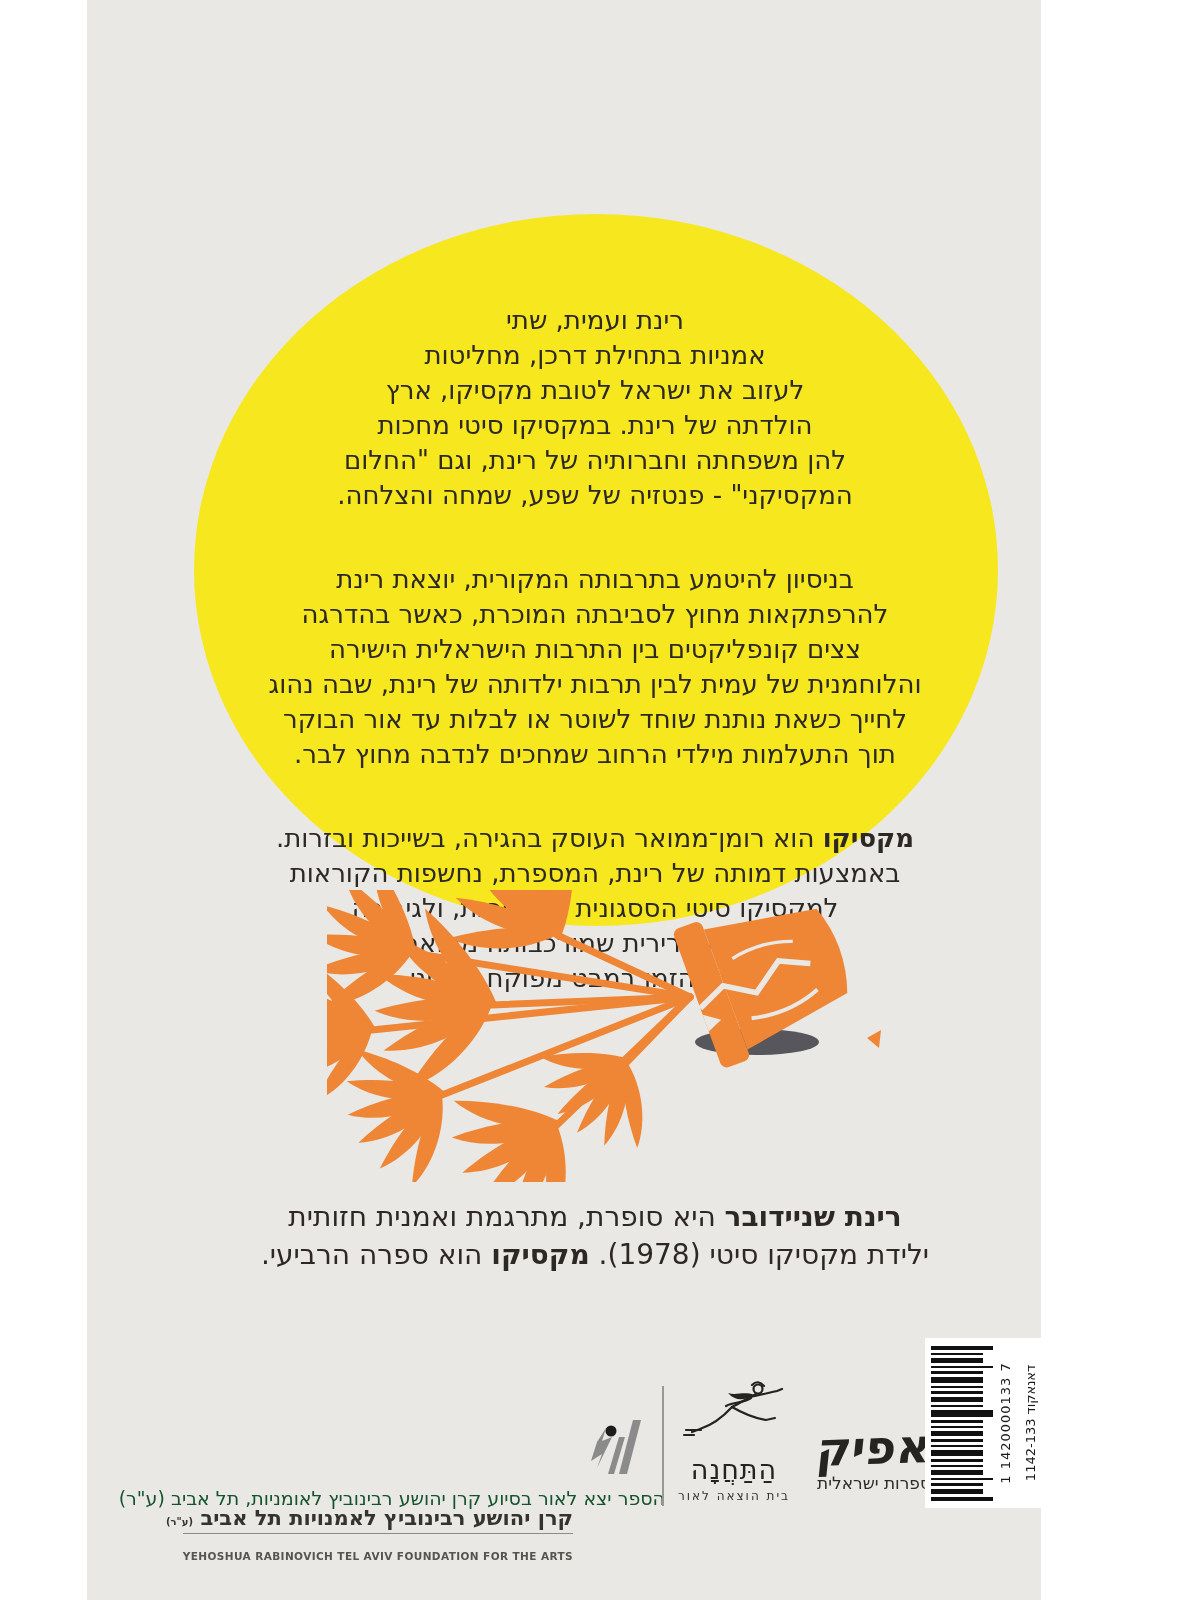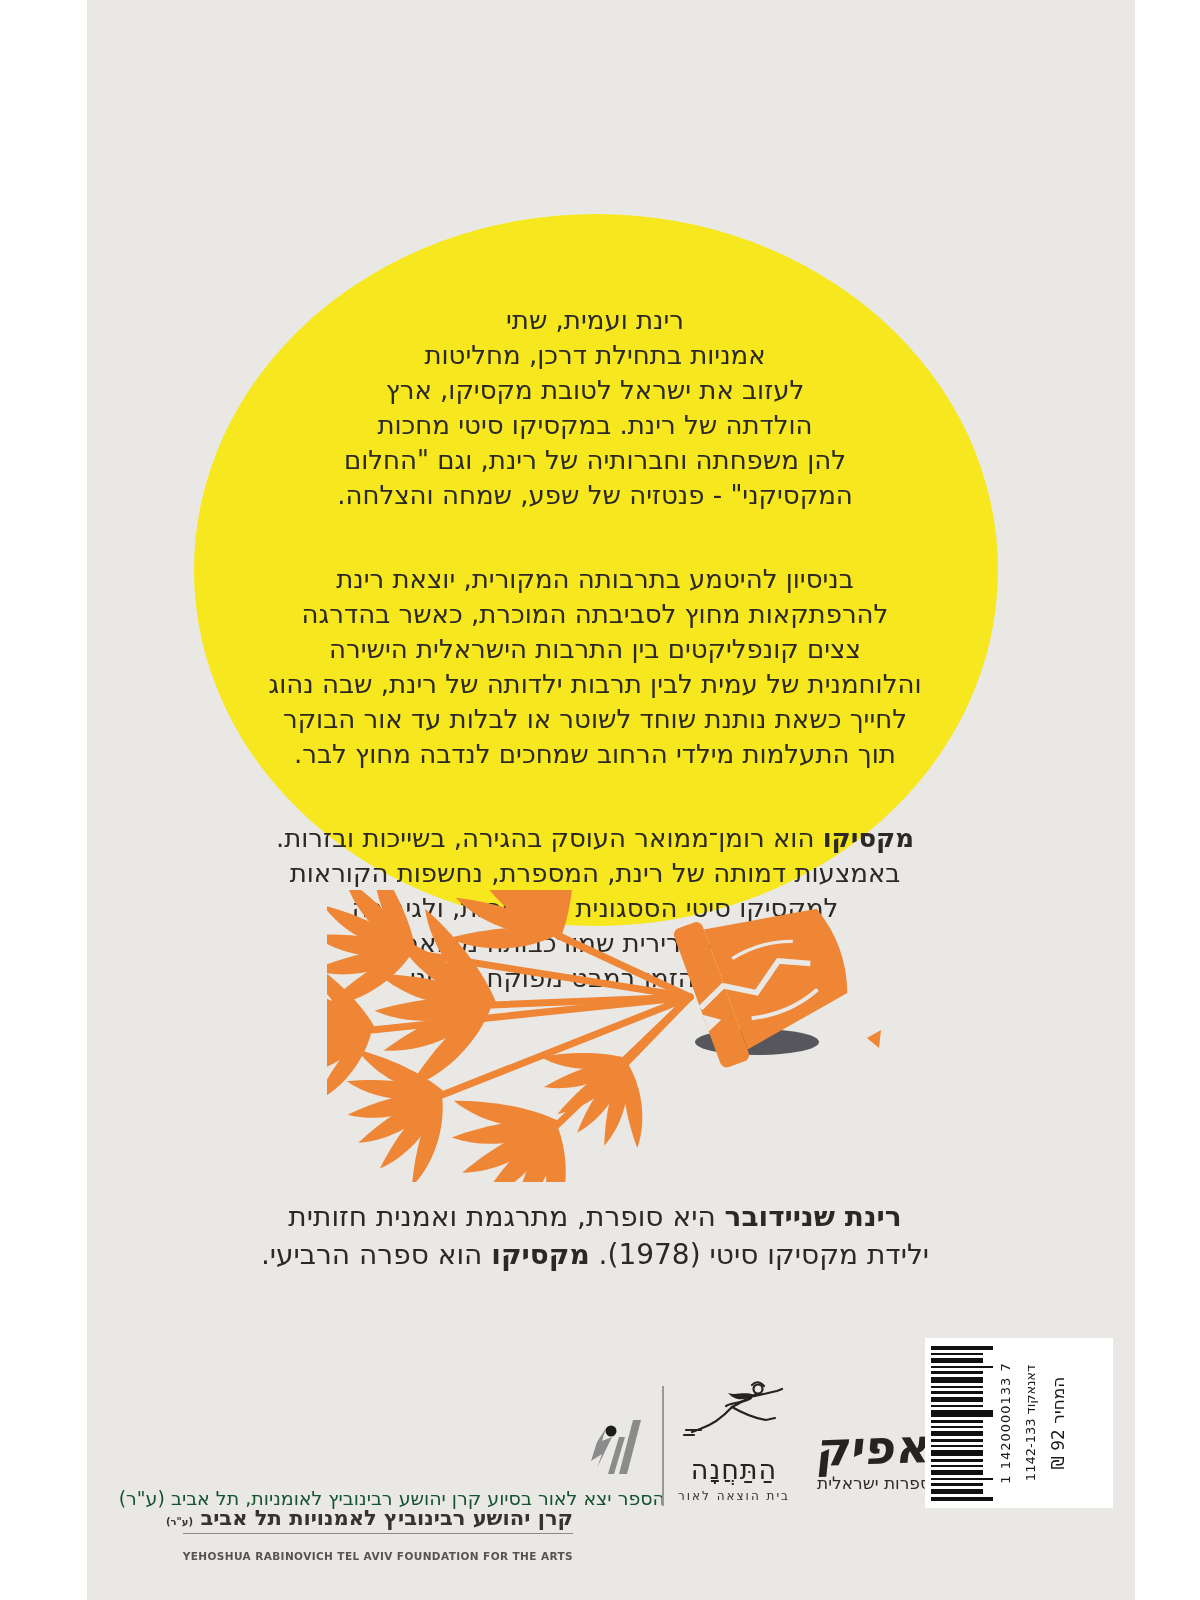--- a/index.html
+++ b/index.html
@@ -1,17 +1,17 @@
 <!DOCTYPE html>
 <html lang="he"><head>
 <meta charset="utf-8">
 <style>
   html,body{margin:0;padding:0;background:#ffffff;}
   body{width:1200px;height:1600px;position:relative;font-family:"DejaVu Sans",sans-serif;-webkit-font-smoothing:antialiased;}
-  .cover{position:absolute;left:87px;top:0;width:1048px;height:1600px;background:#eae8e5;overflow:hidden;}
+  .cover{position:absolute;left:87px;top:0;width:954px;height:1600px;background:#eae8e5;overflow:hidden;}
   .circle{position:absolute;left:107px;top:214px;width:804px;height:712px;background:#f6e71f;border-radius:50%;}
   .blurb{position:absolute;left:88px;top:268px;width:840px;direction:rtl;text-align:center;color:#2c2925;
          font-size:26px;line-height:35px;white-space:pre-line;}
   .blurb p{margin:0 0 14px 0;}
   .blurb p:last-child{margin-bottom:0;}
   .b{font-weight:700;}
   .bio{position:absolute;left:88px;top:1198px;width:840px;direction:rtl;text-align:center;color:#2c2925;
        font-size:28px;line-height:38px;white-space:pre-line;}
   .plant{position:absolute;left:240px;top:890px;}
   

